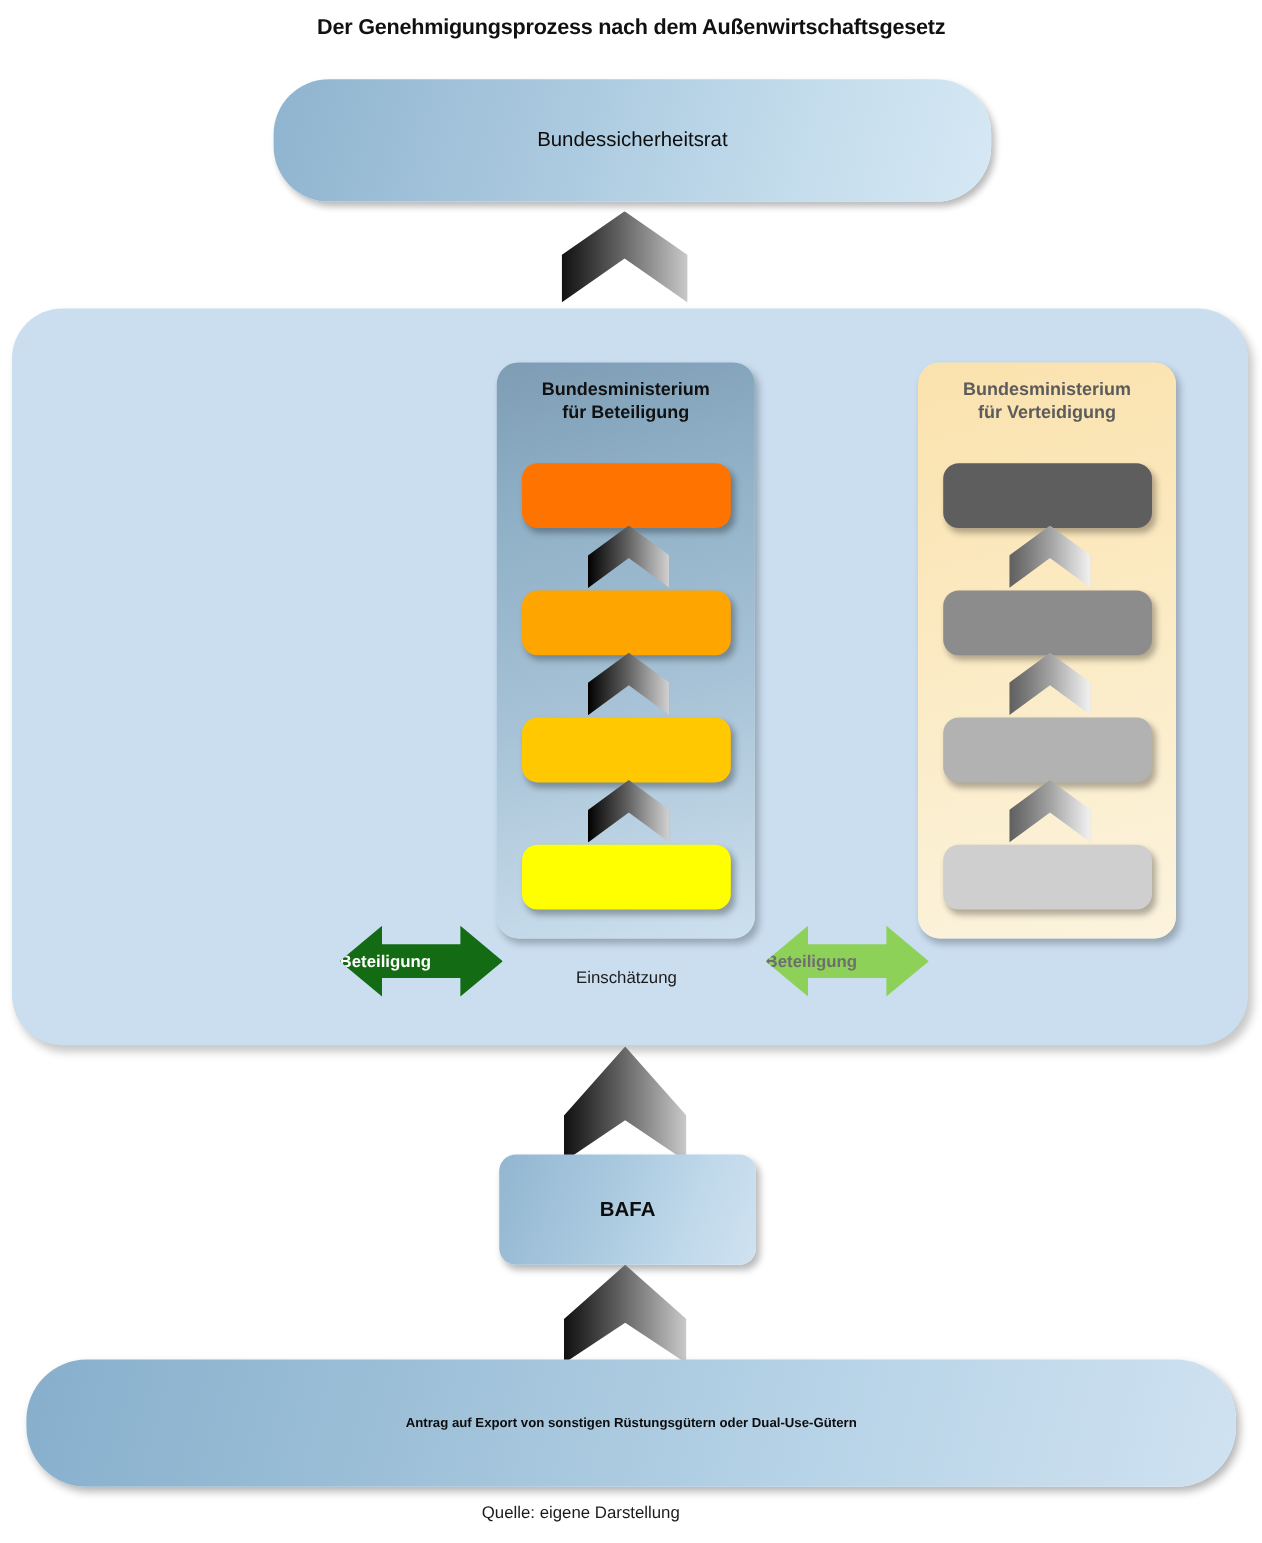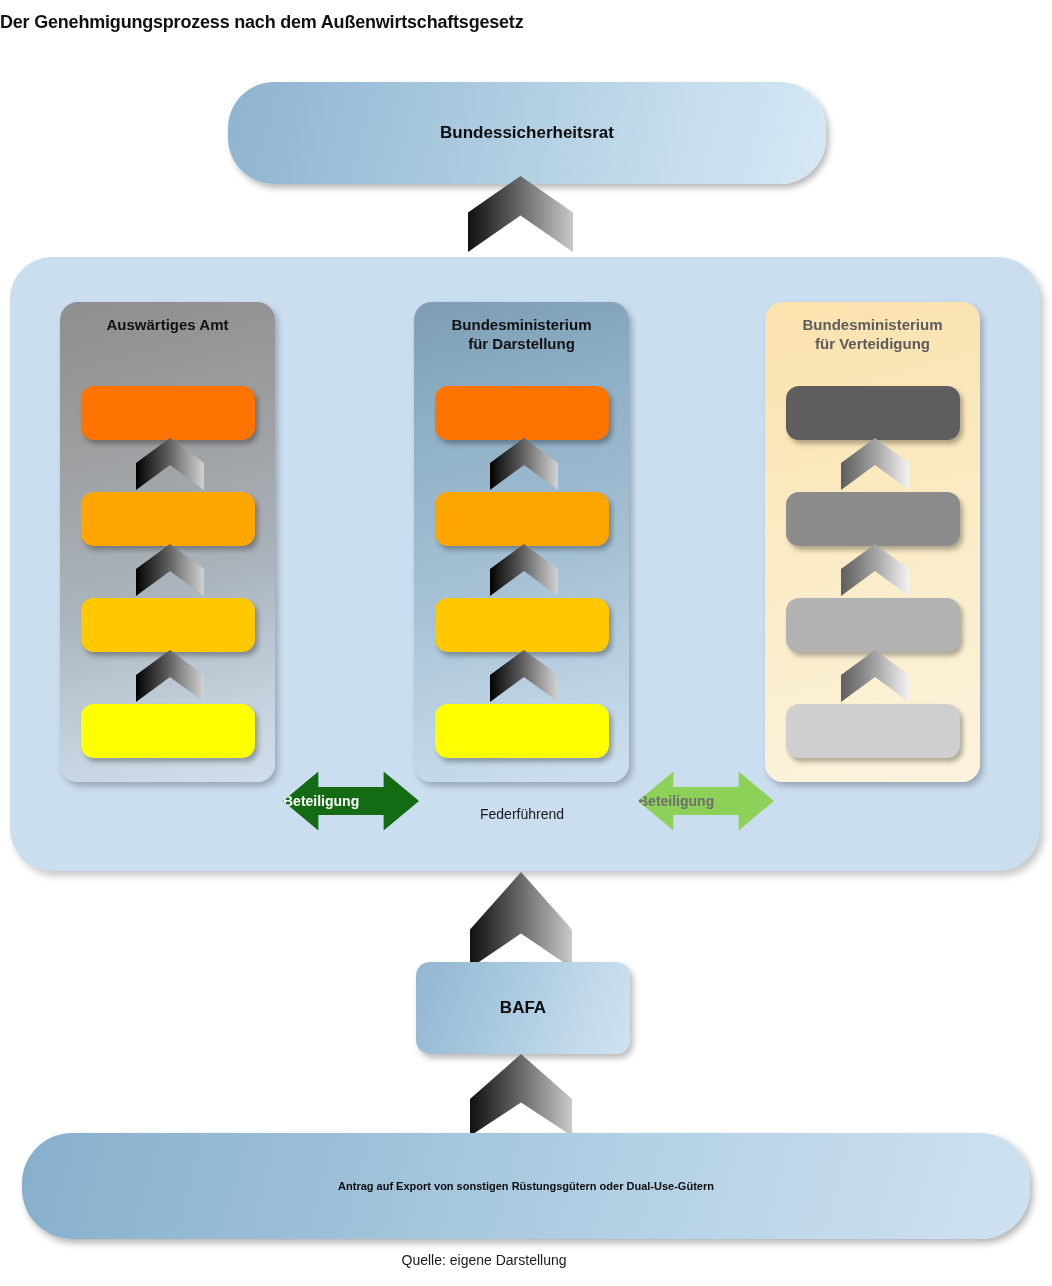--- a/index.html
+++ b/index.html
@@ -3,37 +3,37 @@
 <meta charset="utf-8">
 <style>
   html,body{margin:0;padding:0;background:#ffffff;}
   body{
     width:1052px;height:1286px;position:relative;overflow:hidden;
     font-family:"Liberation Sans","DejaVu Sans",sans-serif;
   }
 
   
   #page-title{
-    position:absolute;left:0;top:12px;width:1052px;
+    position:absolute;left:0;top:12px;width:1052px;text-align:center;
     font-size:18px;font-weight:bold;color:#111111;letter-spacing:-0.2px;
   }
 
   
   .pill{
     position:absolute;box-sizing:border-box;
     display:flex;align-items:center;justify-content:center;
     text-align:center;
   }
 
   #bsr-box{
-    left:228px;top:82px;width:598px;height:102px;
+    left:228px;top:66px;width:598px;height:102px;
     border-radius:46px;
     background:linear-gradient(105deg,#8fb4cf 0%,#a9c8de 38%,#c3dcec 72%,#d6e8f4 100%);
     box-shadow:3px 4px 6px rgba(0,0,0,.28);
-    font-size:17px;font-weight:bold;color:#0d0d0d;
+    font-size:17px;font-weight:normal;color:#0d0d0d;
   }
 
   #bafa-box{
     left:416px;top:962px;width:214px;height:92px;
     border-radius:14px;
     background:linear-gradient(110deg,#92b6d1 0%,#a8c8de 40%,#bfd8ea 72%,#cfe2f1 100%);
     box-shadow:3px 4px 6px rgba(0,0,0,.28);
     font-size:17px;font-weight:bold;color:#0d0d0d;
   }
 
@@ -144,35 +144,25 @@
 <div id="page-title">Der Genehmigungsprozess nach dem Außenwirtschaftsgesetz</div>
 
 <div class="pill" id="bsr-box">
   <span>Bundessicherheitsrat</span>
 </div>
 
 <div class="chev-lg" id="chev-bsr"></div>
 
 <div id="ministries-container">
 
-  <div class="column" id="col-aa">
-    <div class="col-title">Auswärtiges Amt</div>
-    <div class="block b1" style="background:#FF7300"></div>
-    <div class="chev-sm c1"></div>
-    <div class="block b2" style="background:#FFA500"></div>
-    <div class="chev-sm c2"></div>
-    <div class="block b3" style="background:#FFC800"></div>
-    <div class="chev-sm c3"></div>
-    <div class="block b4" style="background:#FFFF00"></div>
-  </div>
 
   <div class="column" id="col-bmwi">
     <div class="col-title">
       <span>Bundesministerium</span><br>
-      <span>für Darstellung</span>
+      <span>für Beteiligung</span>
     </div>
     <div class="block b1" style="background:#FF7300"></div>
     <div class="chev-sm c1"></div>
     <div class="block b2" style="background:#FFA500"></div>
     <div class="chev-sm c2"></div>
     <div class="block b3" style="background:#FFC800"></div>
     <div class="chev-sm c3"></div>
     <div class="block b4" style="background:#FFFF00"></div>
   </div>
 
@@ -190,21 +180,21 @@
     <div class="block b4" style="background:#CFCFCF"></div>
   </div>
 
   <div class="bet-arrow" id="bet-left">
     <span>Beteiligung</span>
   </div>
   <div class="bet-arrow" id="bet-right">
     <span>Beteiligung</span>
   </div>
 
-  <div class="col-caption" id="cap-bmwi">Federführend</div>
+  <div class="col-caption" id="cap-bmwi">Einschätzung</div>
 
 </div>
 
 <div class="chev-lg" id="chev-bafa-top"></div>
 
 <div class="pill" id="bafa-box">
   <span>BAFA</span>
 </div>
 
 <div class="chev-lg" id="chev-bafa-bottom"></div>

